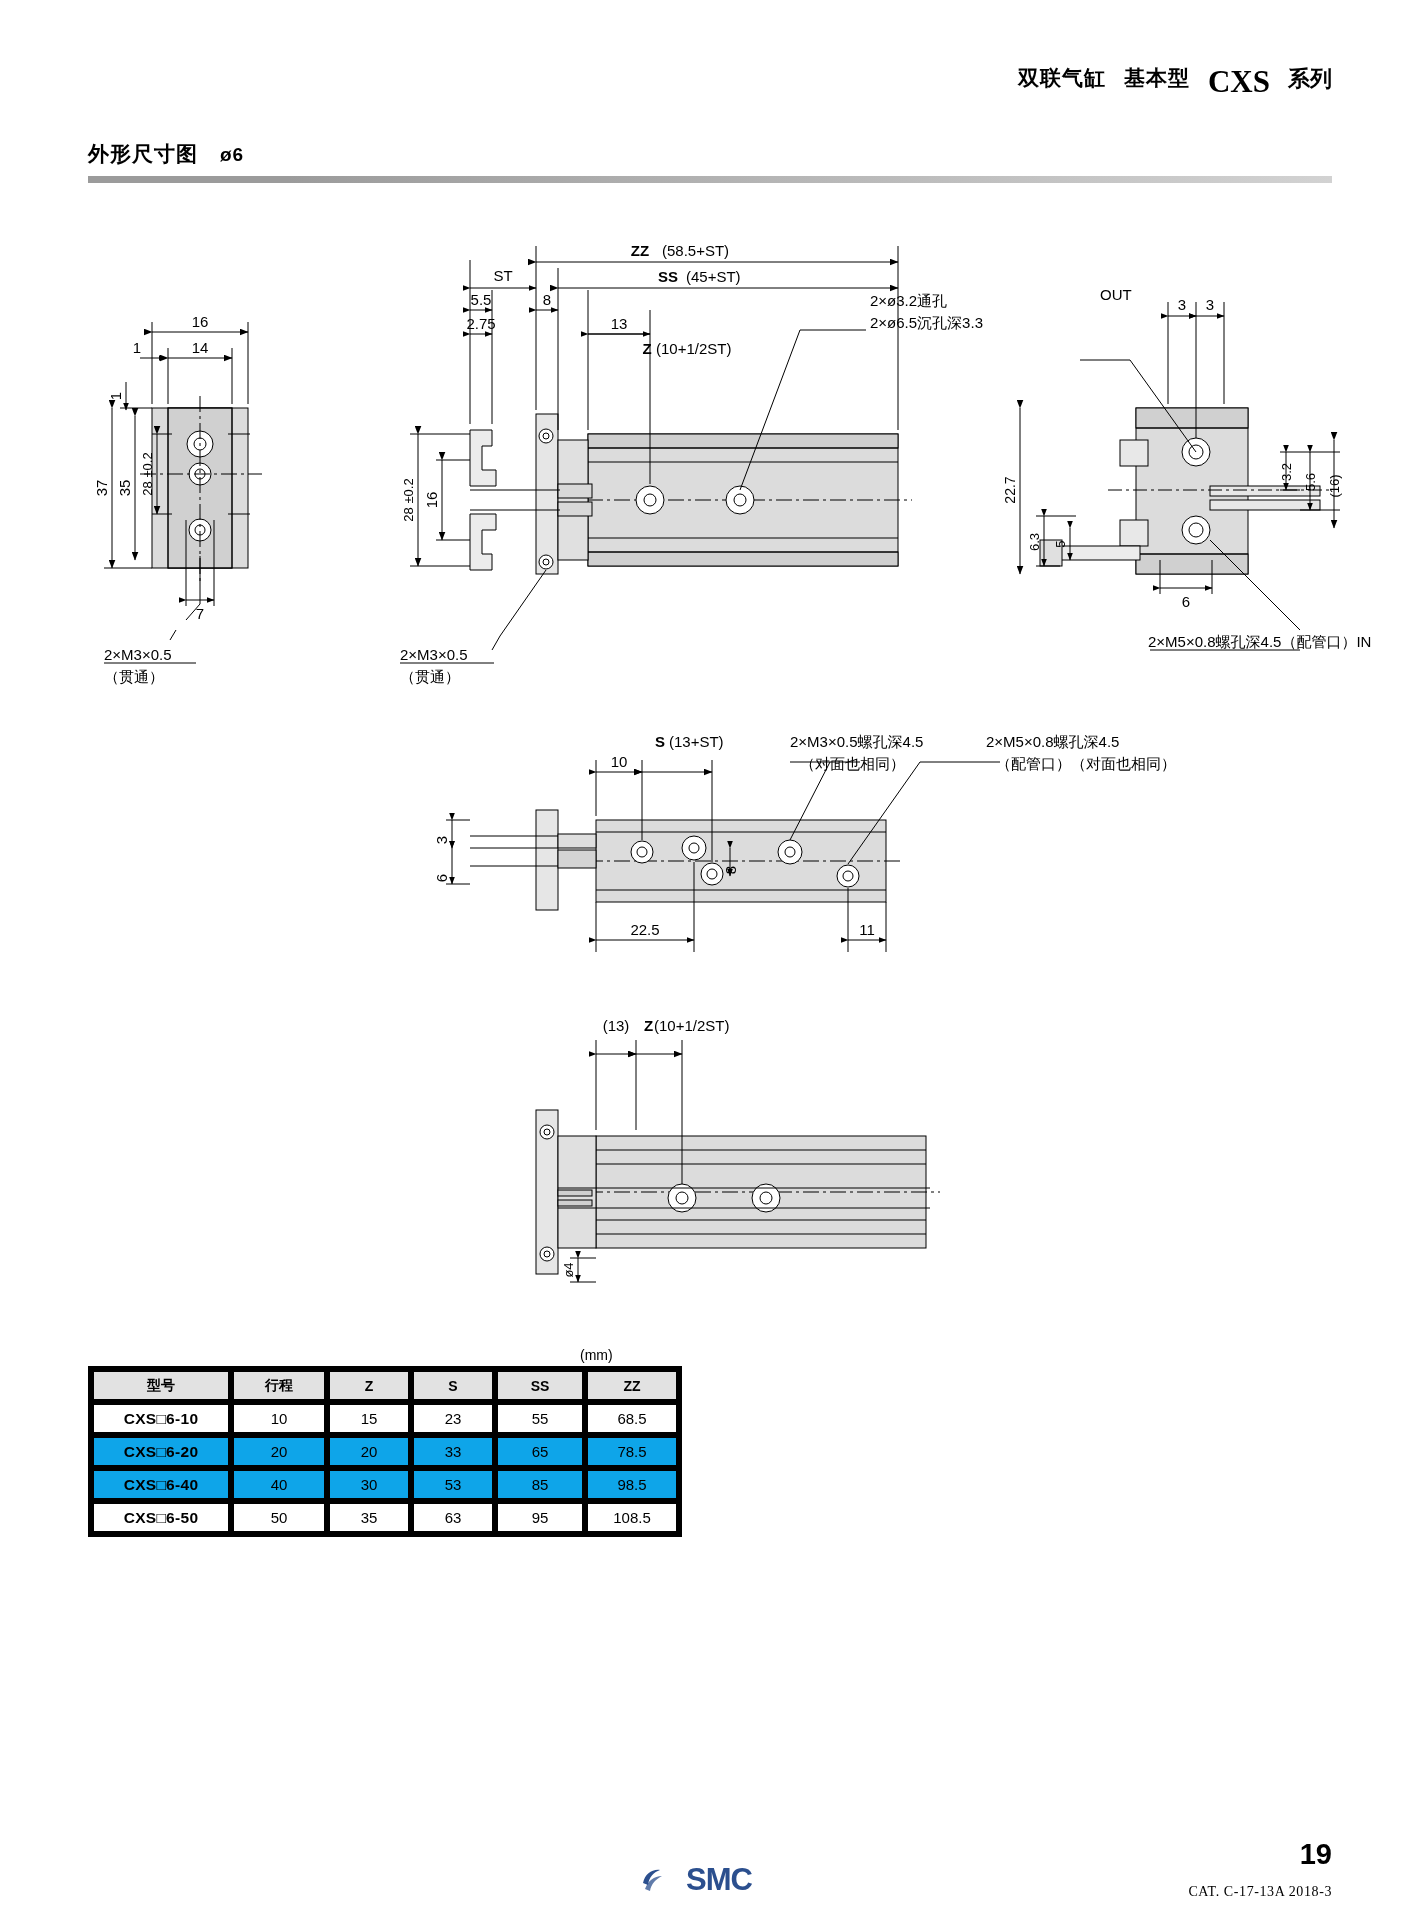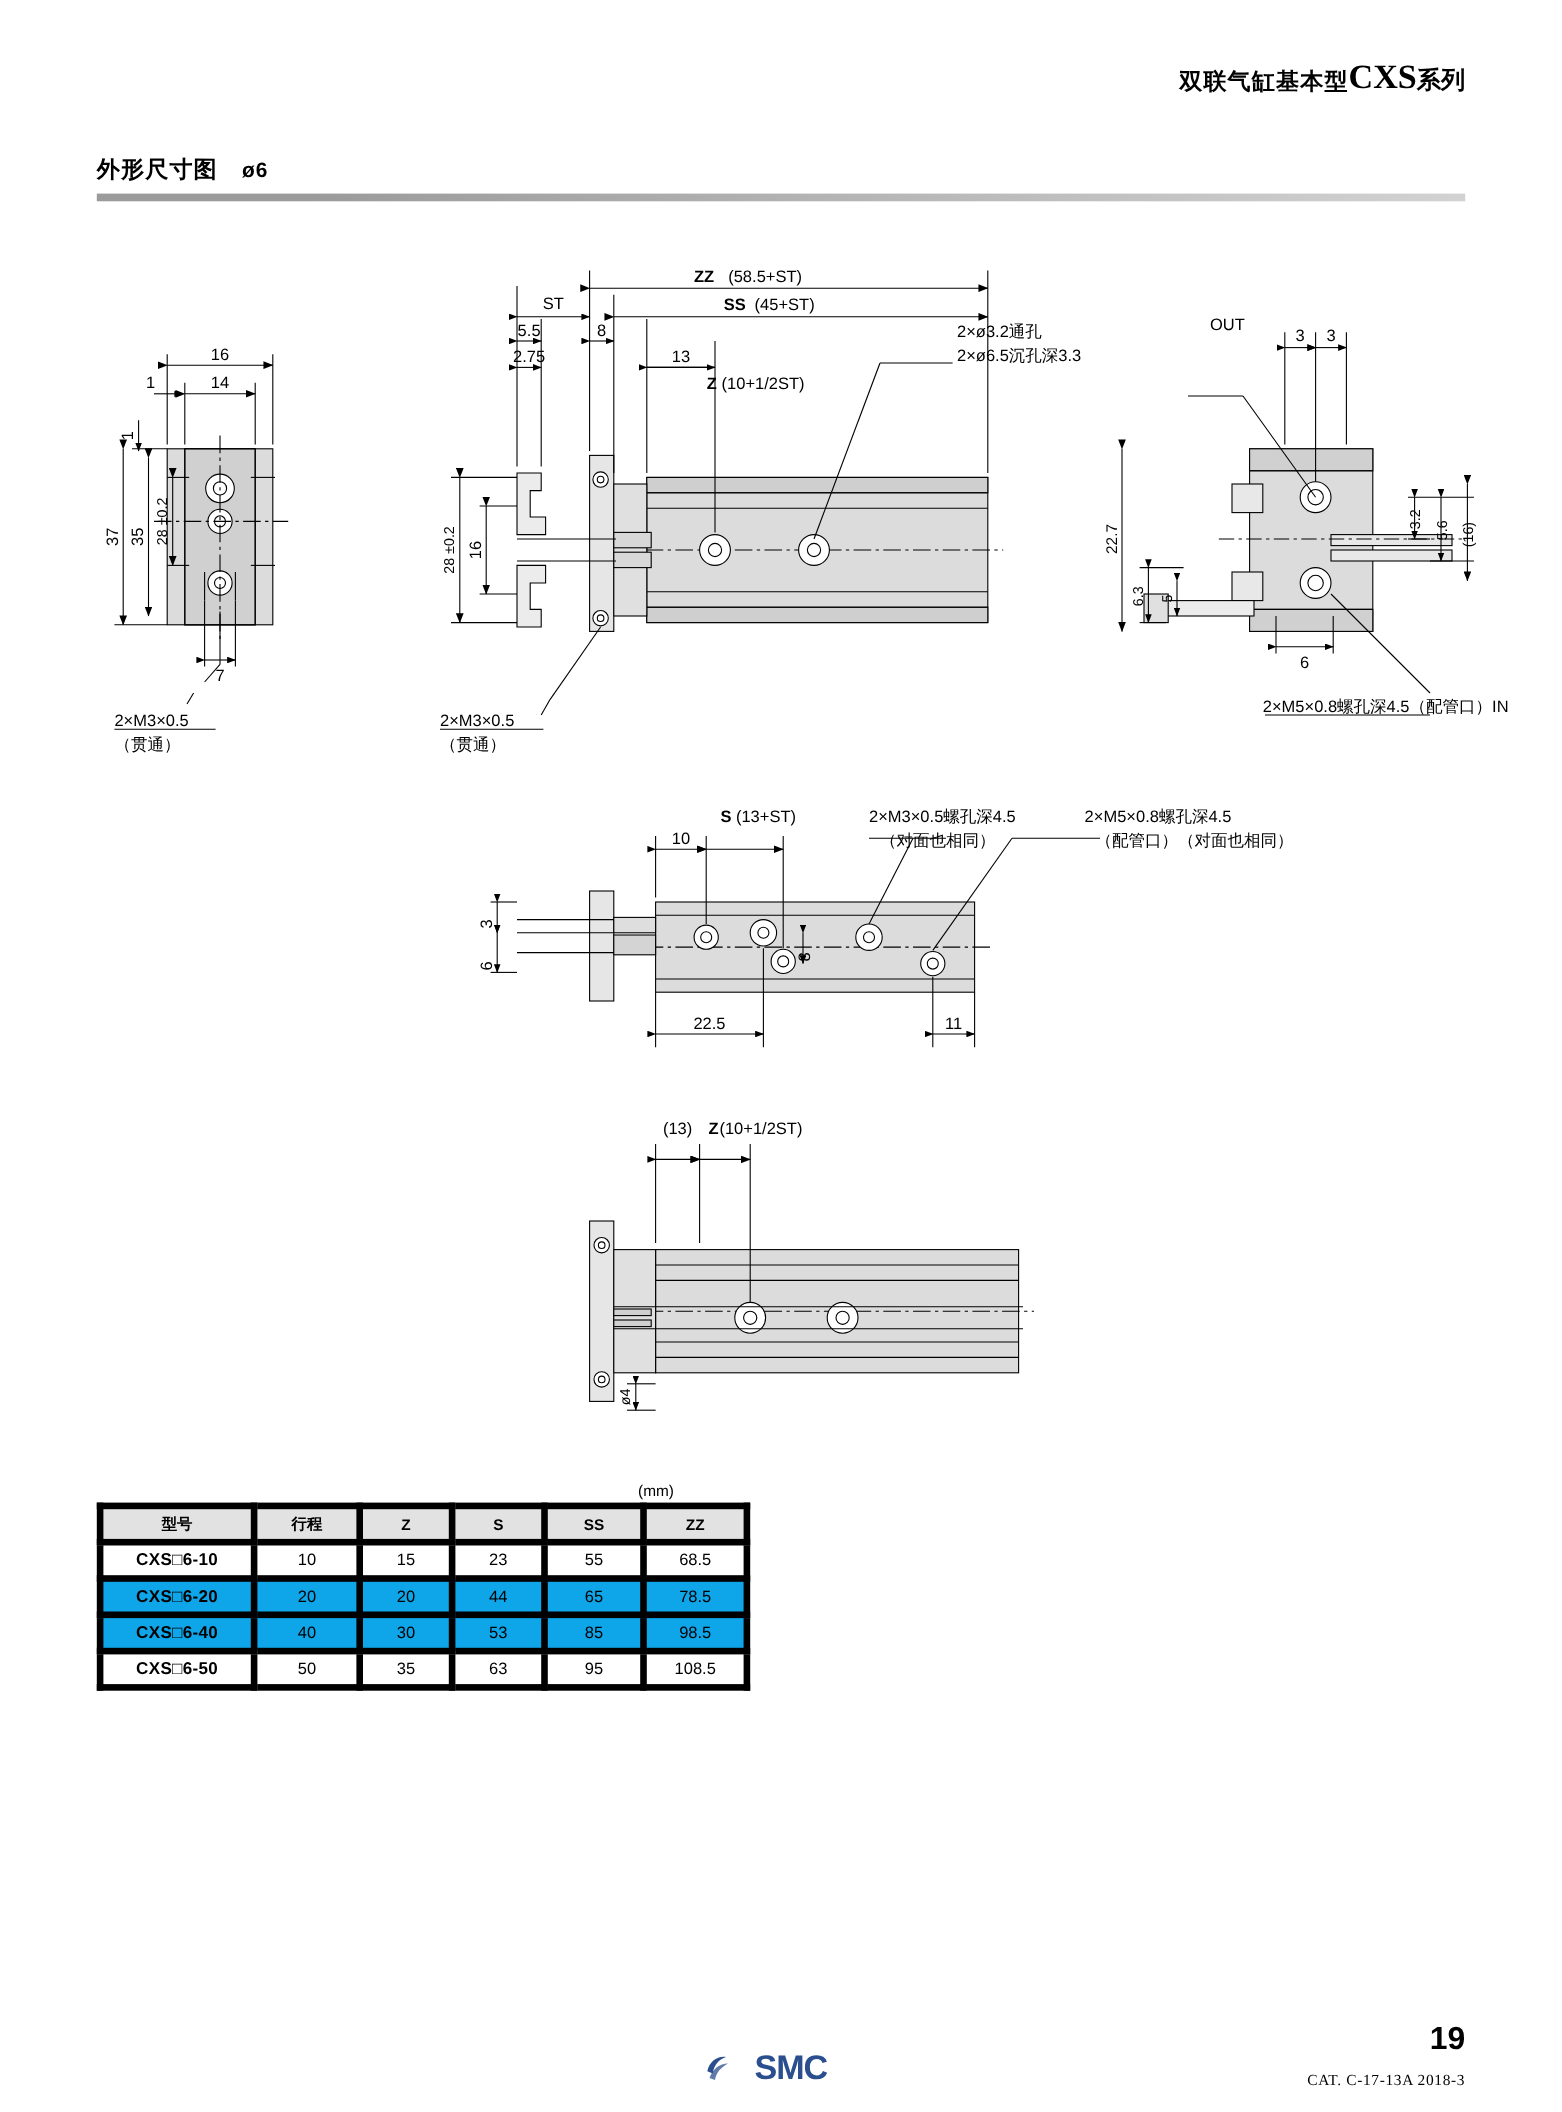--- a/index.html
+++ b/index.html
@@ -18,23 +18,24 @@
   .page {
     position: absolute;
     left: 0; top: 0;
     width: 1420px; height: 1920px;
   }
 
   
   .hdr {
     position: absolute;
     right: 88px;
-    top: 52px;
+    top: 64px;
     display: flex;
-    align-items: flex-end;
+    align-items: flex-start;
+    gap: 18px;
     white-space: nowrap;
   }
   .hdr-cn {
     font-size: 21px;
     font-weight: bold;
     letter-spacing: 1px;
   }
   .hdr-cn2 {
     font-size: 21px;
     font-weight: bold;
@@ -518,21 +519,21 @@
         <td>10</td>
         <td>15</td>
         <td>23</td>
         <td>55</td>
         <td>68.5</td>
       </tr>
       <tr class="alt">
         <td class="model">CXS□6-20</td>
         <td>20</td>
         <td>20</td>
-        <td>44</td>
+        <td>33</td>
         <td>65</td>
         <td>78.5</td>
       </tr>
       <tr class="alt">
         <td class="model">CXS□6-40</td>
         <td>40</td>
         <td>30</td>
         <td>53</td>
         <td>85</td>
         <td>98.5</td>

